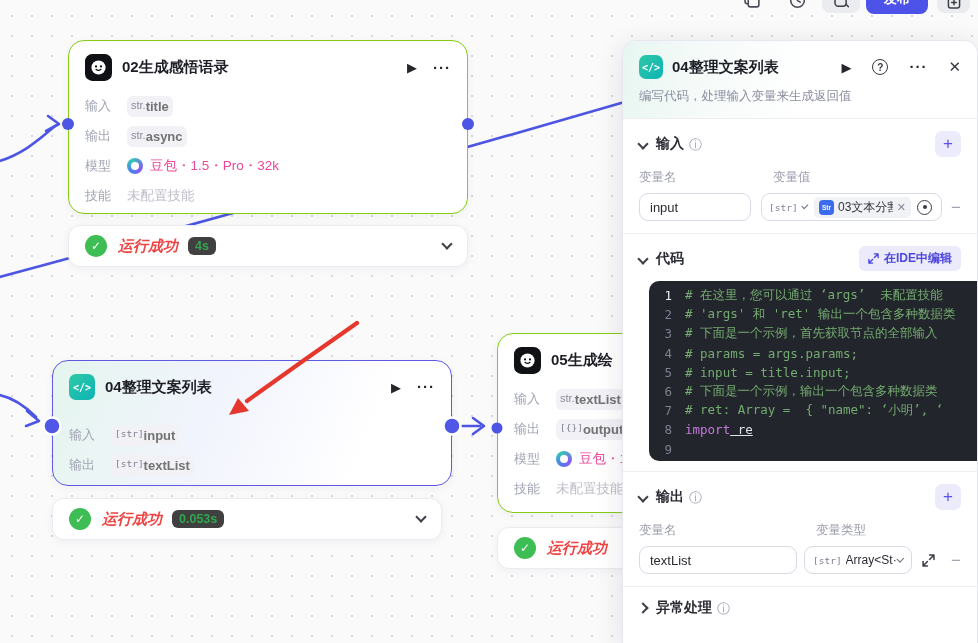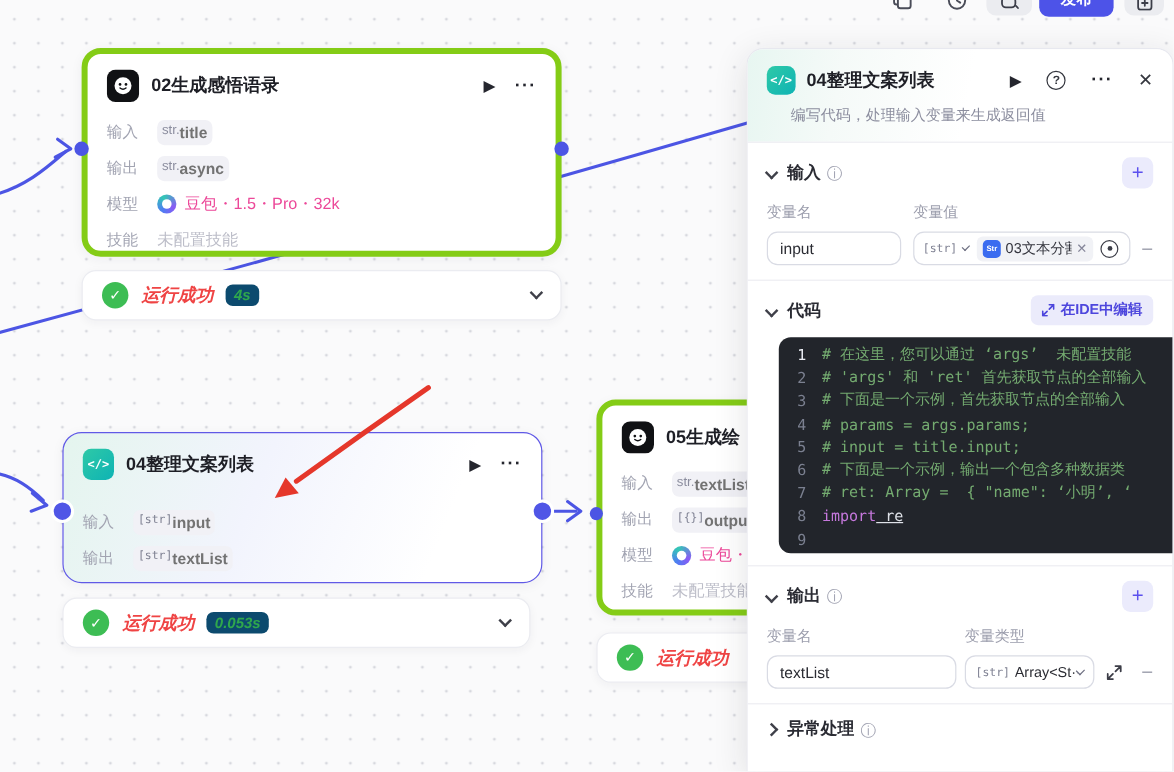--- a/index.html
+++ b/index.html
@@ -12,21 +12,21 @@
   .canvas { position:absolute; inset:0;
     background-color:#fafafb;
     background-image:radial-gradient(circle,#d7d8de 1.1px,transparent 1.4px);
     background-size:20px 20px; background-position:2px 6px; }
   svg.layer { position:absolute; inset:0; width:978px; height:643px; pointer-events:none; }
   #edges-under { z-index:1; }
   #edges-over  { z-index:3; }
   #annotation  { z-index:4; }
 
   
-  .node-card { position:absolute; z-index:2; background:#fff; border:5px solid #84cc16;
+  .node-card { position:absolute; z-index:2; background:#fff; border:1px solid #84cc16;
     border-radius:16px; box-shadow:0 2px 10px rgba(38,40,64,.05); }
   .node-head { display:flex; align-items:center; padding:13px 16px 4px 16px; }
   .node-title { font-size:15px; font-weight:700; color:#1e1f26; margin-left:10px; white-space:nowrap; }
   .head-actions { margin-left:auto; display:flex; align-items:center; gap:16px; }
   .play-btn { font-size:13px; color:#25262e; line-height:1; cursor:pointer; }
   .more-btn { font-size:15px; font-weight:700; color:#25262e; letter-spacing:1px; line-height:.5; cursor:pointer; }
   .bot-icon { width:27px; height:27px; flex:0 0 auto; }
   .code-node-icon { width:26px; height:26px; border-radius:7px; flex:0 0 auto;
     background:linear-gradient(135deg,#2ec9a7,#0eb3b4);
     color:#fff; font-size:10px; font-weight:700; display:flex; align-items:center; justify-content:center;
@@ -50,51 +50,51 @@
   #node04 .node-rows { padding-top:16px; }
   #node02 { left:68px; top:40px; width:400px; height:174px; }
   #node05 { left:497px; top:333px; width:210px; height:180px; overflow:hidden; }
 
   
   .status-card { position:absolute; z-index:2; background:#fff; border:1px solid #ebecf1; border-radius:12px;
     height:42px; display:flex; align-items:center; padding:0 16px; box-shadow:0 2px 8px rgba(38,40,64,.05); cursor:pointer; }
   .check-icon { width:22px; height:22px; border-radius:50%; background:#3dbd54; color:#fff;
     display:flex; align-items:center; justify-content:center; font-size:12px; font-weight:700; flex:0 0 auto; }
   .status-text { font-size:15px; font-weight:700; color:#ef4444; margin-left:11px; white-space:nowrap;font-style:italic; }
-  .time-badge { background:#0c4a6e; color:#2fa84c; font-size:12.5px; font-weight:600;
-    border-radius:6px; padding:2px 7px; margin-left:10px;font-style:italic; }
+  .time-badge { background:#404040; color:#2fa84c; font-size:12.5px; font-weight:600;
+    border-radius:6px; padding:2px 7px; margin-left:10px; }
   .chev { width:8px; height:8px; border-right:2px solid #3f4049; border-bottom:2px solid #3f4049; display:inline-block; }
   .chev.down { transform:rotate(45deg); }
   .chev.right { transform:rotate(-45deg); }
   .status-chev { margin-left:auto; margin-top:-4px; }
   #status02 { left:68px; top:225px; width:400px; }
   #status04 { left:52px; top:498px; width:390px; }
   #status05 { left:497px; top:527px; width:210px; }
 
   
   .panel { position:absolute; z-index:10; left:622px; top:40px; width:356px; height:603px;
     background:#fff; border:1px solid #e7e8ef; border-bottom:none; border-radius:14px 14px 0 0;
     box-shadow:0 6px 28px rgba(31,35,41,.12); overflow:hidden; }
   .panel-head { padding:14px 16px 0 16px;
     background:linear-gradient(100deg,#e7f6f1 0%,#f5faf8 22%,#ffffff 52%); }
   .panel-title-row { display:flex; align-items:center; }
   .panel-title { font-size:15px; font-weight:700; color:#1e1f26; margin-left:9px; }
   .panel-actions { margin-left:auto; display:flex; align-items:center; gap:21px; }
   .help-icon { width:16px; height:16px; border:1.5px solid #35373f; border-radius:50%;
     display:flex; align-items:center; justify-content:center; font-size:10px; font-weight:700; color:#35373f; cursor:pointer; }
   .close-icon { font-size:15px; color:#35373f; cursor:pointer; }
-  .panel-sub { font-size:12.5px; color:#8b8d9e; padding:9px 0 13px 0;margin-left:20px; }
+  .panel-sub { font-size:12.5px; color:#8b8d9e; padding:9px 0 13px 0; }
   .hr { height:1px; background:#ededf2; }
   .section { padding:12px 16px; }
   .sec-head { display:flex; align-items:center; }
   .sec-title { font-size:14px; font-weight:700; color:#2a2b33; margin-left:9px; }
   .info-icon { font-size:13px; color:#a0a2b1; margin-left:5px; line-height:1; }
   .plus-btn { margin-left:auto; width:26px; height:26px; border-radius:7px; background:#ebebfc;
     color:#5b50ee; font-size:17px; display:flex; align-items:center; justify-content:center; cursor:pointer; }
-  .col-labels { display:flex; font-size:12.5px; color:#9b9dac; margin:12px 0 7px 0; }
+  .col-labels { display:flex; font-size:12.5px; color:#9b9dac; margin:12px 0 7px 0;gap:12px; }
   .field { border:1px solid #d9dbe4; border-radius:9px; height:28px; background:#fff;
     display:flex; align-items:center; padding:0 10px; font-size:13px; color:#2b2c33; }
   .row-line { display:flex; align-items:center; }
   .minus-btn { color:#a0a2b0; font-size:17px; margin-left:auto; cursor:pointer; line-height:1; }
   .type-mini-chev { width:5.5px; height:5.5px; border-right:1.6px solid #6e7082; border-bottom:1.6px solid #6e7082; transform:rotate(45deg); margin:-2px 0 0 5px; }
   .ref-chip { background:#f1f2f6; border-radius:5px; display:flex; align-items:center; gap:4px; padding:2px 5px; margin-left:7px; min-width:0; }
   .chip-icon { width:15px; height:15px; border-radius:4px; background:#3b6cf0; color:#fff;
     font-size:6.5px; font-weight:700; display:flex; align-items:center; justify-content:center; flex:0 0 auto; }
   .chip-text { font-size:12px; color:#33343d; white-space:nowrap; overflow:hidden; max-width:86px; }
   .chip-x { font-size:11px; color:#85869a; cursor:pointer; }
@@ -338,21 +338,21 @@
       <span class="ide-btn">
         <svg width="11" height="11" viewBox="0 0 12 12">
           <path d="M7 1h4v4M11 1L7 5M5 11H1V7M1 11l4-4" stroke="#4d46dd" stroke-width="1.5" fill="none" stroke-linecap="round" stroke-linejoin="round"></path>
         </svg>
         <span>在IDE中编辑</span>
       </span>
     </div>
     <div class="code-editor">
       <div>
           <div class="code-line"><span class="ln active">1</span><span class="code-text"><span class="tok-c"># 在这里，您可以通过 ‘args’  未配置技能</span></span></div>
-          <div class="code-line"><span class="ln">2</span><span class="code-text"><span class="tok-c"># 'args' 和 'ret' 首先获取节点的全部输入</span></span></div>
+          <div class="code-line"><span class="ln">2</span><span class="code-text"><span class="tok-c"># 'args' 和 'ret' 输出一个包含多种数据类</span></span></div>
           <div class="code-line"><span class="ln">3</span><span class="code-text"><span class="tok-c"># 下面是一个示例，首先获取节点的全部输入</span></span></div>
           <div class="code-line"><span class="ln">4</span><span class="code-text"><span class="tok-c"># params = args.params;</span></span></div>
           <div class="code-line"><span class="ln">5</span><span class="code-text"><span class="tok-c"># input = title.input;</span></span></div>
           <div class="code-line"><span class="ln">6</span><span class="code-text"><span class="tok-c"># 下面是一个示例，输出一个包含多种数据类</span></span></div>
           <div class="code-line"><span class="ln">7</span><span class="code-text"><span class="tok-c"># ret: Array =  { "name": ‘小明’, ‘</span></span></div>
           <div class="code-line"><span class="ln">8</span><span class="code-text"><span class="tok-k">import</span><span class="tok-w"> re</span></span></div>
           <div class="code-line"><span class="ln">9</span></div>
           <div class="code-line"><span class="ln">10</span><span class="code-text"><span class="tok-w"></span></span></div>
         </div>
 

